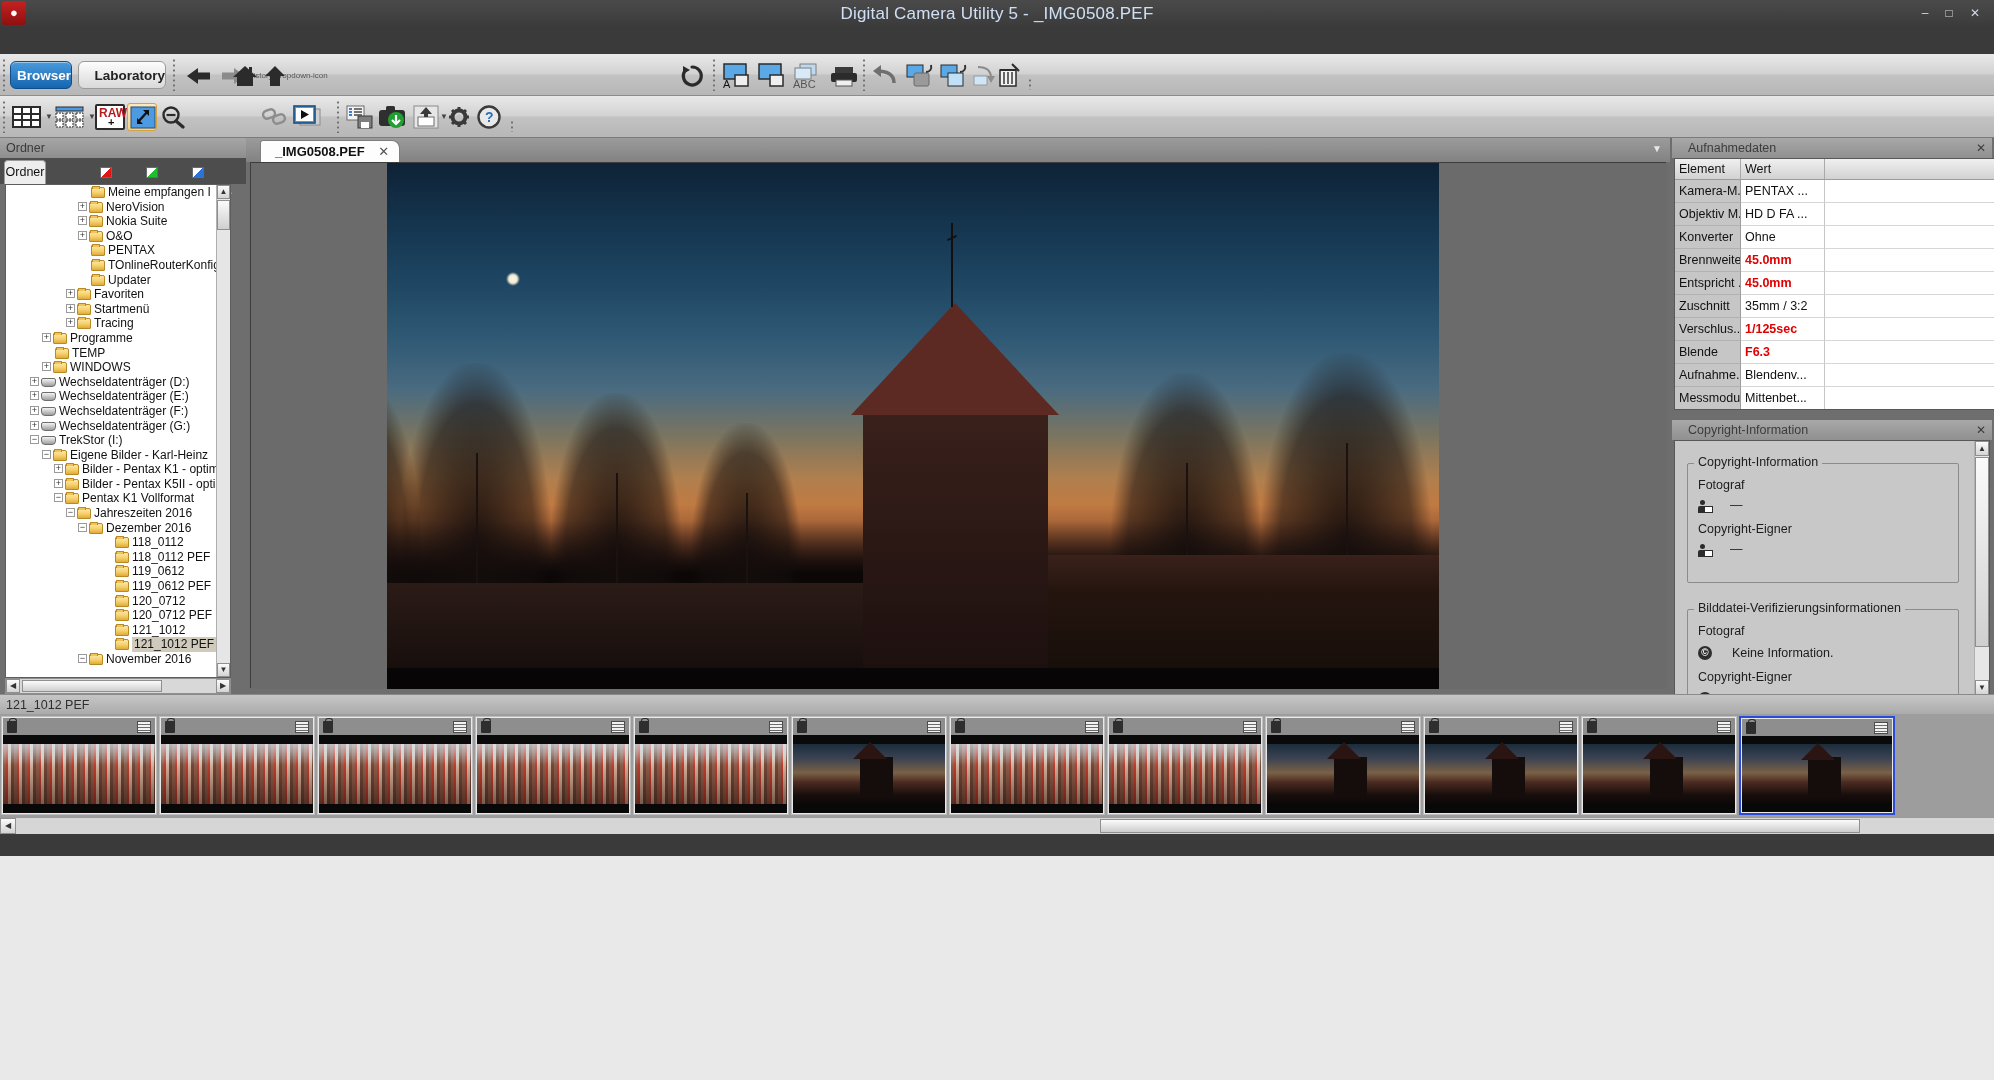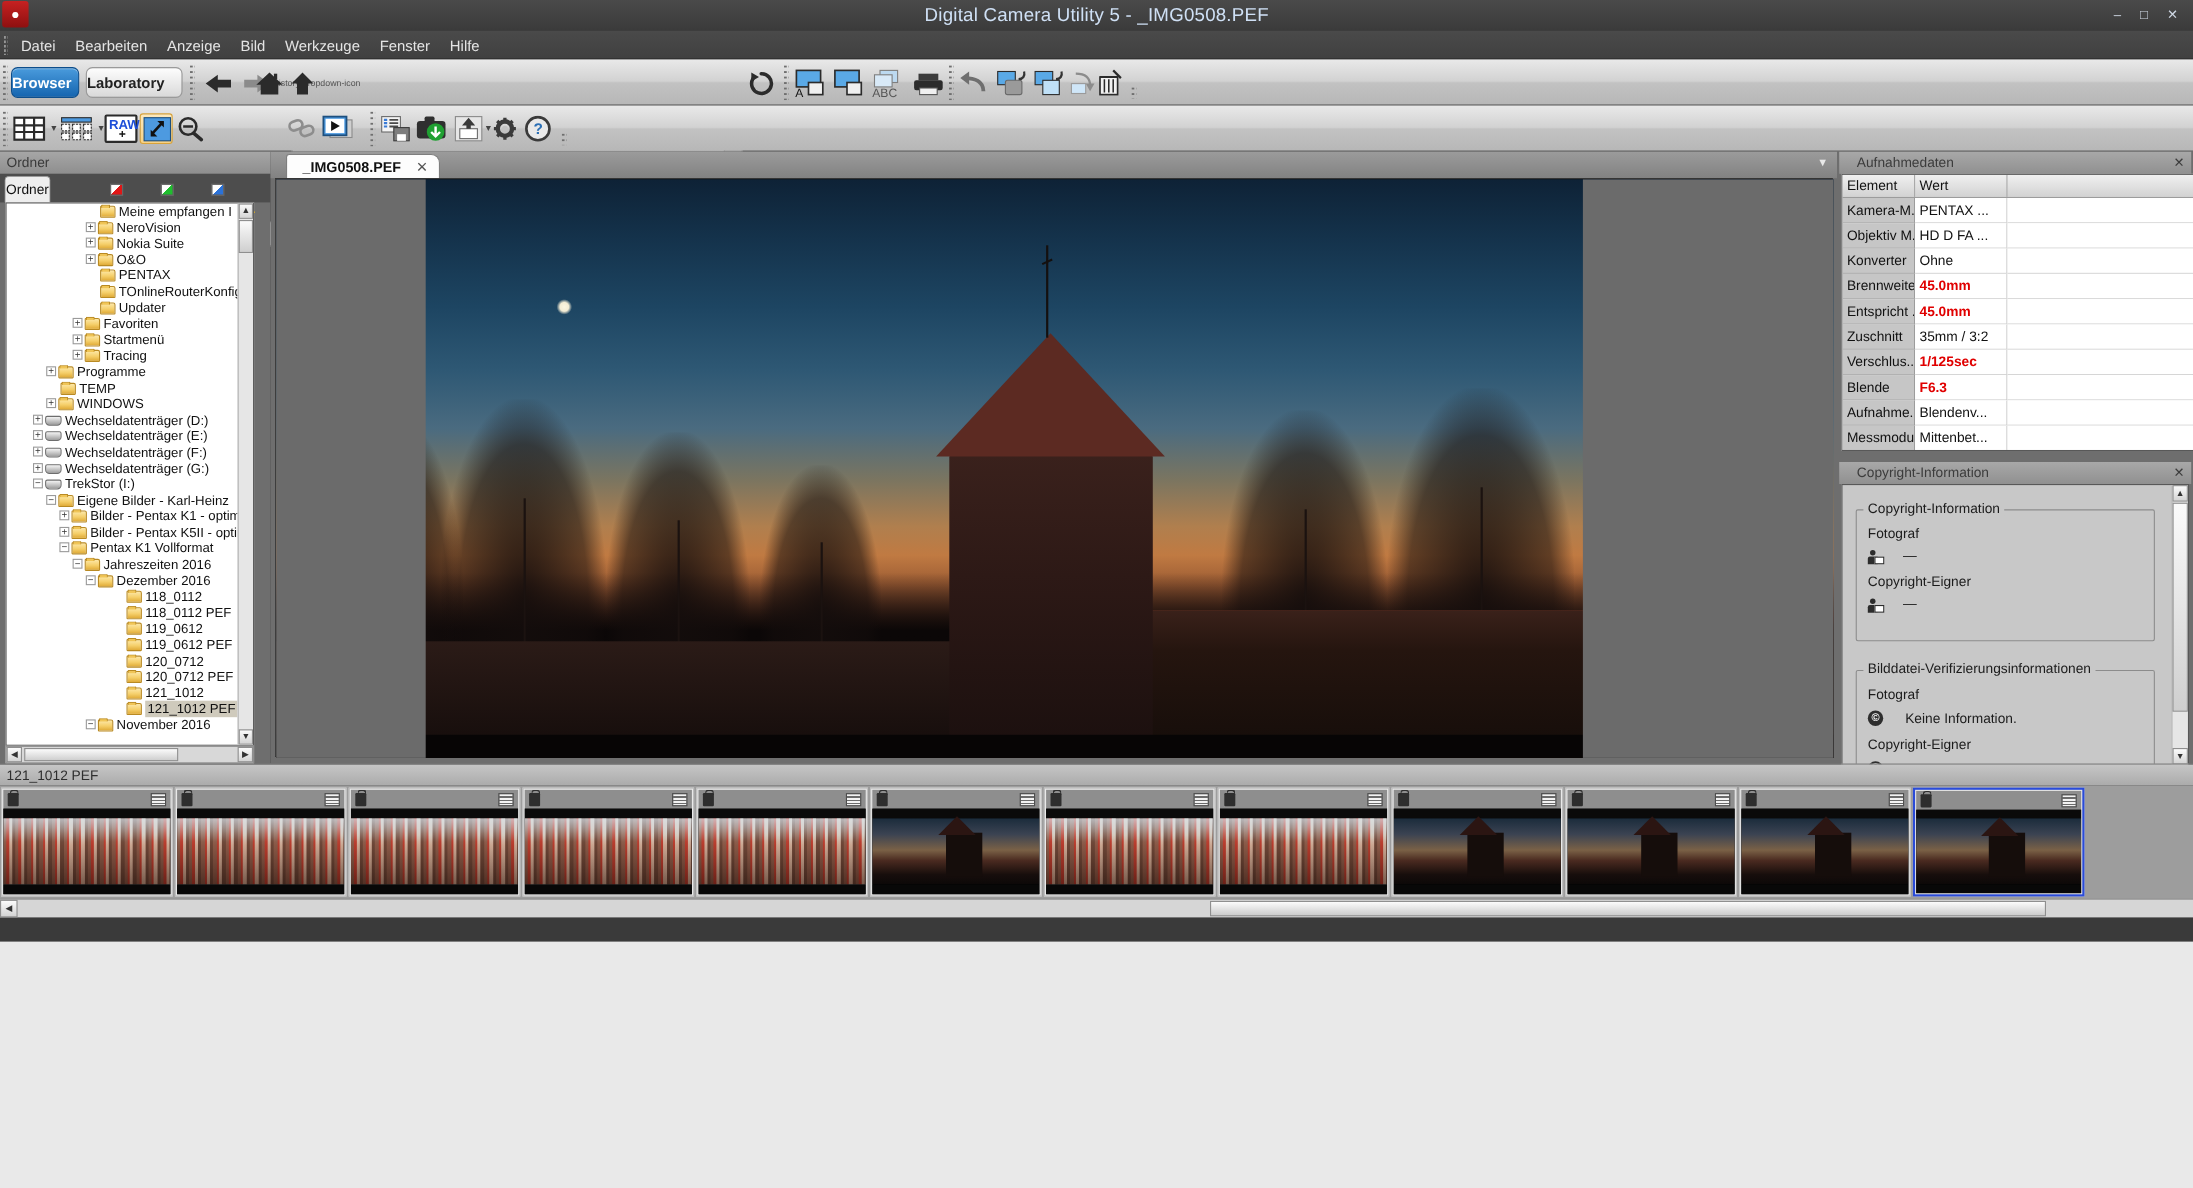--- a/index.html
+++ b/index.html
@@ -65,21 +65,21 @@
     background: linear-gradient(to bottom,#e9e9e9 0%,#d2d2d2 48%,#c2c2c2 52%,#b7b7b7 100%);
     border-bottom: 1px solid #7b7b7b;
   }
   .tb-grip {
     position: absolute; top: 4px; width: 5px; height: 33px;
     background-image: radial-gradient(circle, #6f6f6f 1px, transparent 1.2px);
     background-size: 4px 5px;
   }
   .modebtn {
     position: absolute; top: 7px; height: 28px; border-radius: 6px;
-    font-size: 13.5px; font-weight: bold; text-align: left; line-height: 28px;
+    font-size: 13.5px; font-weight: bold; text-align: right; line-height: 28px;
     cursor: default;
   }
   #btn-browser {
     left: 10px; width: 62px;
     background: linear-gradient(to bottom,#4a9bdc,#1565b0);
     border: 1px solid #0d4e8c; color: #fff;
     box-shadow: inset 0 1px 0 rgba(255,255,255,.45);
   }
   #btn-laboratory {
     left: 78px; width: 88px;
@@ -448,32 +448,20 @@
 <div id="app">
 
   <div id="titlebar">
     <div id="app-icon">●</div>
     <div id="title-text">Digital Camera Utility 5 - _IMG0508.PEF</div>
     <div class="winbtn" id="btn-min">–</div>
     <div class="winbtn" id="btn-max">□</div>
     <div class="winbtn" id="btn-close">✕</div>
   </div>
 
-  <div id="menubar">
-    <div class="grip"></div>
-    <div id="menu-inner">
-      <div class="menu-item">Datei</div>
-      <div class="menu-item">Bearbeiten</div>
-      <div class="menu-item">Anzeige</div>
-      <div class="menu-item">Bild</div>
-      <div class="menu-item">Werkzeuge</div>
-      <div class="menu-item">Fenster</div>
-      <div class="menu-item">Hilfe</div>
-    </div>
-  </div>
 
   <div id="toolbar1">
     <div class="tb-grip" style="left:2px"></div>
     <div class="modebtn" id="btn-browser">Browser</div>
     <div class="modebtn" id="btn-laboratory">Laboratory</div>
     <div class="tb-grip" style="left:172px"></div>
 
     <div class="tbicon" style="left:184px;top:12px;width:30px;height:20px">
       <svg width="30" height="20" viewBox="0 0 30 20">
           <path d="M14 2 L3 10 L14 18 L14 13.5 L26 13.5 L26 6.5 L14 6.5 Z" fill="#2b2b2b"></path>
@@ -627,21 +615,21 @@
         <rect x="1" y="8" width="7" height="6" fill="#fff" stroke="#2b2b2b" stroke-dasharray="2 1"></rect>
         <rect x="11" y="8" width="7" height="6" fill="#fff" stroke="#2b2b2b" stroke-dasharray="2 1"></rect>
         <rect x="21" y="8" width="7" height="6" fill="#fff" stroke="#2b2b2b" stroke-dasharray="2 1"></rect>
         <rect x="1" y="16" width="7" height="6" fill="#fff" stroke="#2b2b2b" stroke-dasharray="2 1"></rect>
         <rect x="11" y="16" width="7" height="6" fill="#fff" stroke="#2b2b2b" stroke-dasharray="2 1"></rect>
         <rect x="21" y="16" width="7" height="6" fill="#fff" stroke="#2b2b2b" stroke-dasharray="2 1"></rect>
       </svg>
     </div>
     <div class="tbicon" style="left:88px;top:16px;font-size:8px;color:#444">▼</div>
     <div class="tbicon" style="left:95px;top:8px;width:30px;height:26px;border:2px solid #2b2b2b;background:#fff;border-radius:2px">
-      <span style="position:absolute;left:2px;top:0;font-size:12px;font-weight:bold;color:#1d4ed8">RAW</span>
+      <span style="position:absolute;left:2px;top:0;font-size:12px;font-weight:bold;color:#b91c1c">RAW</span>
       <span style="position:absolute;left:11px;top:10px;font-size:11px;font-weight:bold;color:#111">+</span>
     </div>
     <div class="tbicon" style="left:127px;top:7px;width:30px;height:28px;background:linear-gradient(to bottom,#fde9bd,#f7d285);border:1px solid #d8a33a;border-radius:3px">
       <svg width="26" height="24" viewBox="0 0 26 24" style="position:absolute;left:2px;top:2px">
         <rect x="1" y="1" width="24" height="21" fill="#4d9ae0" stroke="#1d4f7e"></rect>
         <path d="M5 17 L17 6 M6 6 L17 6 L17 17" stroke="#fff" stroke-width="0" fill="none"></path>
         <path d="M18 5 L8 16" stroke="#111" stroke-width="2.4"></path>
         <path d="M13 4 L19 4 L19 10 Z" fill="#111"></path>
         <path d="M13 18 L7 18 L7 12 Z" fill="#111"></path>
       </svg>

